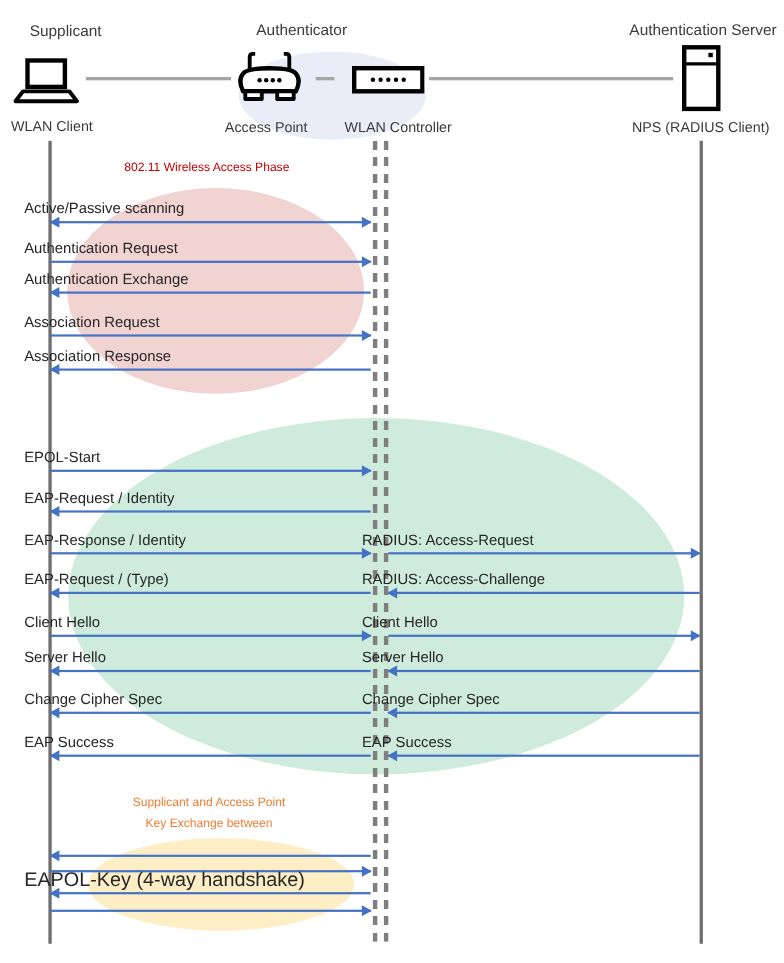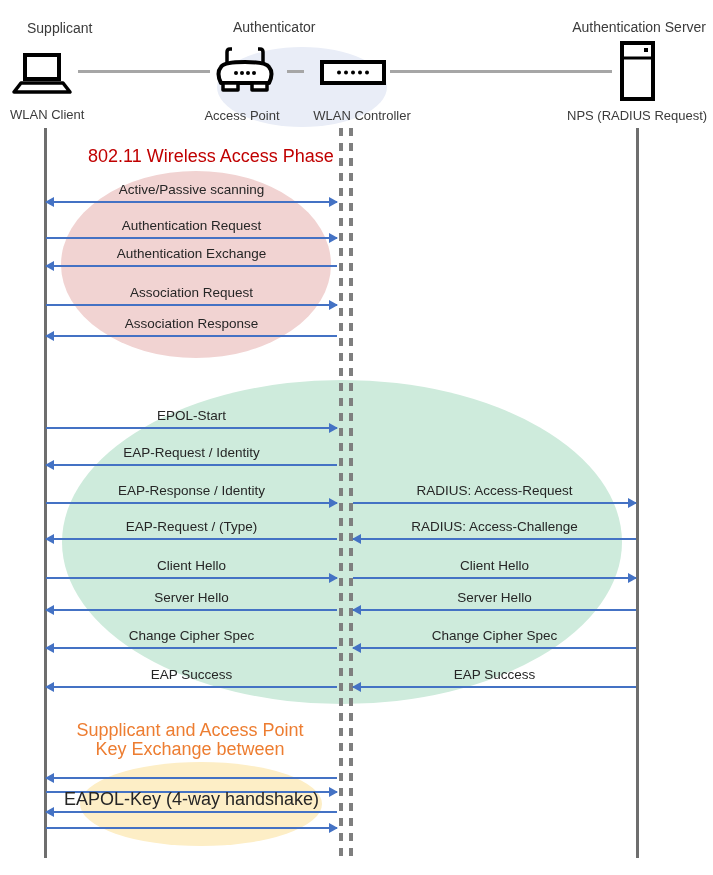--- a/index.html
+++ b/index.html
@@ -17,23 +17,23 @@
   .dashedline{position:absolute;top:128px;height:728px;width:4px;
     background:repeating-linear-gradient(180deg,var(--dash) 0 8px,transparent 8px 15px);}
   .conn{position:absolute;top:70px;height:3px;background:var(--conn);}
   .icon{position:absolute;}
   .msg{position:absolute;height:0;}
   .msg .arrow{position:absolute;left:0;right:0;top:-1px;height:2px;background:var(--arrow);}
   .arrow.right::after,.arrow.both::after{content:"";position:absolute;right:-1px;top:-4px;
     width:0;height:0;border:5px solid transparent;border-right:none;border-left:9px solid var(--arrow);}
   .arrow.left::before,.arrow.both::before{content:"";position:absolute;left:-1px;top:-4px;
     width:0;height:0;border:5px solid transparent;border-left:none;border-right:9px solid var(--arrow);}
-  .msg .lbl{position:absolute;left:-24px;right:-24px;bottom:5px;text-align:center;
+  .msg .lbl{position:absolute;left:-24px;right:-24px;bottom:5px;text-align:left;
     font-size:13.5px;color:var(--txt);white-space:nowrap;}
-  .phasetitle{position:absolute;text-align:center;font-size:18px;white-space:nowrap;}
+  .phasetitle{position:absolute;text-align:center;font-size:11px;white-space:nowrap;}
 </style>
 </head>
 <body>
 
 <div id="canvas">
 
   <div class="ellipse" style="left:217px;top:47px;width:170px;height:80px;background:var(--authf);"></div>
   <div class="ellipse" style="left:61px;top:171px;width:270px;height:187px;background:var(--p1f);"></div>
   <div class="ellipse" style="left:62px;top:380px;width:560px;height:324px;background:var(--p2f);"></div>
   <div class="ellipse" style="left:80px;top:762px;width:242px;height:84px;background:var(--p3f);"></div>
@@ -78,21 +78,21 @@
     <svg width="38" height="61" viewBox="0 0 38 61">
       <rect x="3" y="2" width="31" height="56" fill="#fff" stroke="#000" stroke-width="4"></rect>
       <line x1="3" y1="17" x2="34" y2="17" stroke="#000" stroke-width="3"></line>
       <rect x="25" y="7" width="4" height="4" fill="#000"></rect>
     </svg>
   </div>
 
   <div class="nodelbl" style="left:10px;top:107px;">WLAN Client</div>
   <div class="nodelbl" style="left:192px;top:108px;width:100px;">Access Point</div>
   <div class="nodelbl" style="left:302px;top:108px;width:120px;">WLAN Controller</div>
-  <div class="nodelbl" style="left:567px;top:108px;width:140px;">NPS (RADIUS Request)</div>
+  <div class="nodelbl" style="left:567px;top:108px;width:140px;">NPS (RADIUS Client)</div>
 
   <div class="lifeline" style="left:44px;"></div>
   <div class="dashedline" style="left:339px;"></div>
   <div class="dashedline" style="left:349px;"></div>
   <div class="lifeline" style="left:636px;"></div>
 
   <div class="phasetitle" style="left:88px;top:146px;width:200px;color:var(--p1);">802.11 Wireless Access Phase</div>
   <div class="phasetitle" style="left:75px;top:721px;width:230px;color:var(--p3);line-height:19px;">
     <div>Supplicant and Access Point</div>
     <div>Key Exchange between</div>

